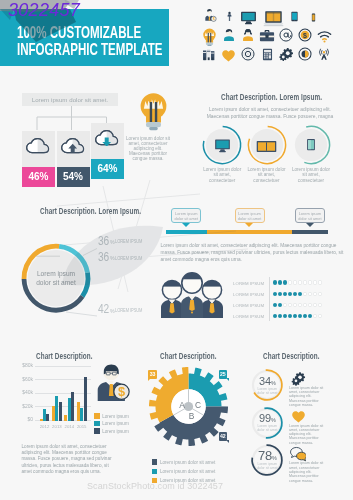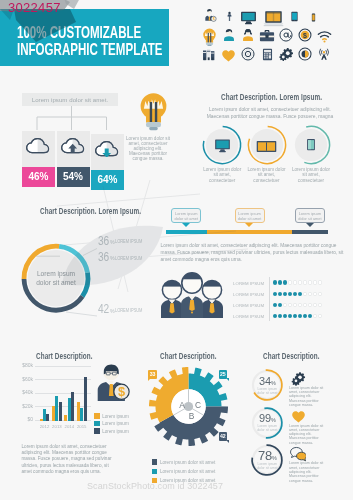--- a/index.html
+++ b/index.html
@@ -41,21 +41,21 @@
   .dots-row{position:absolute;display:flex;gap:.62px;}
   .dot{width:4.4px;height:4.4px;border-radius:50%;flex:0 0 auto;}
 
   
   .legend-sq{width:5.2px;height:5.2px;display:inline-block;vertical-align:-.8px;margin-right:2.6px;}
   .legend-tx{color:#a2abaf;font-size:4.6px;}
 
   .watermark{position:absolute;left:0;top:0;width:353px;height:500px;pointer-events:none;}
   .credit{position:absolute;left:0;top:481px;width:310px;text-align:center;color:#d4d4d4;
      font-size:9px;letter-spacing:.1px;}
-  .wm-id{position:absolute;left:8px;top:0px;font-size:13px;color:#be185d;letter-spacing:.3px;}
+  .wm-id{position:absolute;left:8px;top:0px;font-size:18px;color:#6d28d9;letter-spacing:.3px;font-style:italic;}
 </style>
 </head>
 <body>
 
 <div class="page">
   <div class="hdr-box"></div>
   <div class="hdr-l1">100% CUSTOMIZABLE</div>
   <div class="hdr-l2">INFOGRAPHIC TEMPLATE</div>
   <div class="icons" id="icongrid" style="position: absolute; left: 203px; top: 8px; height: 60px; width: 140px;">
       <span style="position:absolute;left:-0.5px;top:0px;">
@@ -258,21 +258,21 @@
             <span class="ic" style="width:27px;height:17px;"><svg viewBox="0 0 34 20">
                 <path d="M8.8 18.4C5.1 18.4 2.1 15.6 2.1 12.2c0-3.2 2.6-5.8 5.9-6C9.1 3 12.2.7 15.9.7c4.3 0 7.9 3.2 8.2 7.4 3.1.3 5.6 2.8 5.6 5.8 0 3.2-2.8 4.5-6.1 4.5z" fill="#fff" stroke="#3e4e60" stroke-width="1.5"></path>
                 <path d="M15.9.7c4.3 0 7.9 3.2 8.2 7.4 3.1.3 5.6 2.8 5.6 5.8 0 3.2-2.8 4.5-6.1 4.5h-7.7z" fill="#e2e4e6"></path>
                 <path d="M8.8 18.4C5.1 18.4 2.1 15.6 2.1 12.2c0-3.2 2.6-5.8 5.9-6C9.1 3 12.2.7 15.9.7c4.3 0 7.9 3.2 8.2 7.4 3.1.3 5.6 2.8 5.6 5.8 0 3.2-2.8 4.5-6.1 4.5z" fill="none" stroke="#3e4e60" stroke-width="1.5"></path>
                 <path d="M13.5 18.4v-5.2h-3L16 7.3l5.5 5.9h-3v5.2z" fill="#46586b"></path>
               </svg></span>
           </span>
         </div>
         <div class="cloudpct" style="background:#42576b">54%</div>
       </div>
-      <div class="cloudcol" style="left:91px;top:134px;">
+      <div class="cloudcol" style="left:91px;top:123px;">
         <div class="cloudtop">
           <span style="position:absolute;left:3px;top:7px;">
             <span class="ic" style="width:27px;height:17px;"><svg viewBox="0 0 34 20">
                 <path d="M8.8 18.4C5.1 18.4 2.1 15.6 2.1 12.2c0-3.2 2.6-5.8 5.9-6C9.1 3 12.2.7 15.9.7c4.3 0 7.9 3.2 8.2 7.4 3.1.3 5.6 2.8 5.6 5.8 0 3.2-2.8 4.5-6.1 4.5z" fill="#fff" stroke="#3e4e60" stroke-width="1.5"></path>
                 <path d="M15.9.7c4.3 0 7.9 3.2 8.2 7.4 3.1.3 5.6 2.8 5.6 5.8 0 3.2-2.8 4.5-6.1 4.5h-7.7z" fill="#e2e4e6"></path>
                 <path d="M8.8 18.4C5.1 18.4 2.1 15.6 2.1 12.2c0-3.2 2.6-5.8 5.9-6C9.1 3 12.2.7 15.9.7c4.3 0 7.9 3.2 8.2 7.4 3.1.3 5.6 2.8 5.6 5.8 0 3.2-2.8 4.5-6.1 4.5z" fill="none" stroke="#3e4e60" stroke-width="1.5"></path>
                 <path d="M13.5 9.6V15h-3l5.5 5.9 5.5-5.9h-3V9.6z" fill="#1b9cb0"></path>
               </svg></span>
           </span>
         </div>

